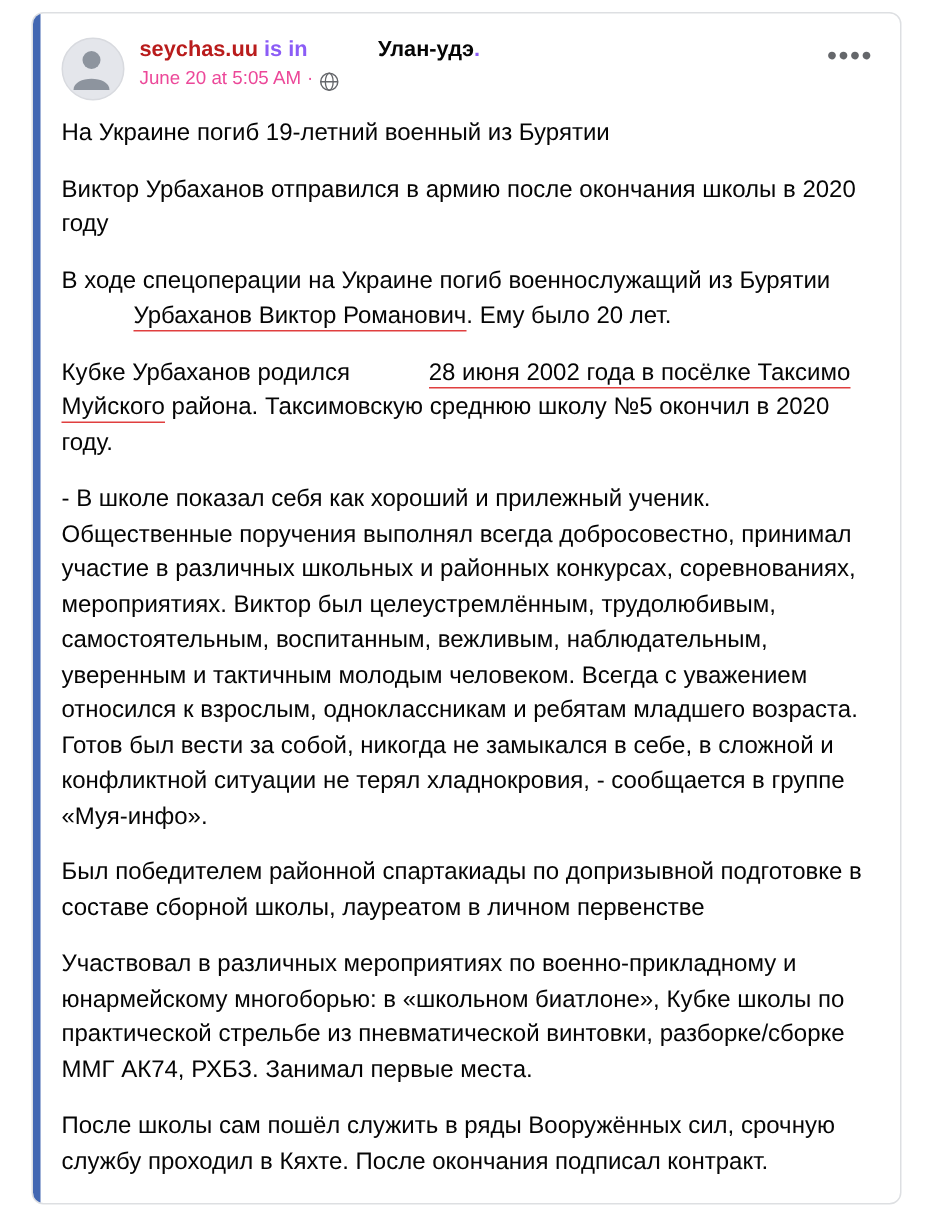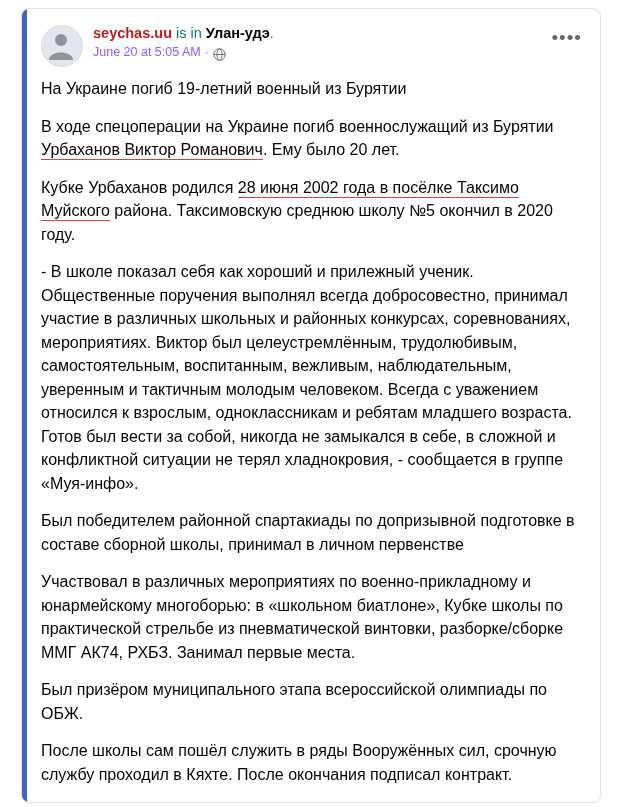--- a/index.html
+++ b/index.html
@@ -62,33 +62,34 @@
   }
   .byline {
     font-size: 14.5px;
     color: #050505;
   }
   .byline .page-name {
     font-weight: bold;
     color: #b91c1c;
   }
   .byline .plain {
-    font-weight: normal;
-    color: #0f766e;
+    font-weight: bold;
+    color: #8b5cf6;
   }
   .byline .place {
     font-weight: bold;
     color: #050505;
+    margin-left: 43px;
   }
   .meta-row {
     display: flex;
     align-items: center;
     margin-top: 3px;
     font-size: 12.5px;
-    color: #8b5cf6;
+    color: #ec4899;
   }
   .meta-sep {
     margin: 0 4px;
   }
   .globe-icon {
     display: inline-block;
     width: 13px;
     height: 13px;
     position: relative;
     top: 2px;
@@ -110,20 +111,21 @@
     font-size: 16px;
     line-height: 1.47;
     color: #050505;
     margin: 0 0 14px 0;
     text-align: left;
   }
   .para:last-child { margin-bottom: 0; }
   .u-red {
     border-bottom: 1.6px solid #e03f3f;
     padding-bottom: 1px;
+    margin-left: 48px;
   }
 </style>
 </head>
 <body>
 
 <div id="page">
 
   <div class="post-card">
     <div class="accent-bar"></div>
 
@@ -154,29 +156,29 @@
             </span>
           </div>
         </div>
 
         <div class="menu-dots">••••</div>
       </div>
     </div>
 
     <div class="post-body">
       <p class="para">На Украине погиб 19-летний военный из Бурятии</p>
+      <p class="para">Виктор Урбаханов отправился в армию после окончания школы в 2020 году</p>
       <p class="para">
         <span>В ходе спецоперации на Украине погиб военнослужащий из Бурятии </span><span class="u-red">Урбаханов Виктор Романович</span><span>. Ему было 20 лет.</span>
       </p>
       <p class="para">
         <span>Кубке Урбаханов родился </span><span class="u-red">28 июня 2002 года в посёлке Таксимо Муйского</span><span> района. Таксимовскую среднюю школу №5 окончил в 2020 году.</span>
       </p>
       <p class="para">- В школе показал себя как хороший и прилежный ученик. Общественные поручения выполнял всегда добросовестно, принимал участие в различных школьных и районных конкурсах, соревнованиях, мероприятиях. Виктор был целеустремлённым, трудолюбивым, самостоятельным, воспитанным, вежливым, наблюдательным, уверенным и тактичным молодым человеком. Всегда с уважением относился к взрослым, одноклассникам и ребятам младшего возраста. Готов был вести за собой, никогда не замыкался в себе, в сложной и конфликтной ситуации не терял хладнокровия, - сообщается в группе «Муя-инфо».</p>
-      <p class="para">Был победителем районной спартакиады по допризывной подготовке в составе сборной школы, принимал в личном первенстве</p>
+      <p class="para">Был победителем районной спартакиады по допризывной подготовке в составе сборной школы, лауреатом в личном первенстве</p>
       <p class="para">Участвовал в различных мероприятиях по военно-прикладному и юнармейскому многоборью: в «школьном биатлоне», Кубке школы по практической стрельбе из пневматической винтовки, разборке/сборке ММГ АК74, РХБЗ. Занимал первые места.</p>
-      <p class="para">Был призёром муниципального этапа всероссийской олимпиады по ОБЖ.</p>
       <p class="para">После школы сам пошёл служить в ряды Вооружённых сил, срочную службу проходил в Кяхте. После окончания подписал контракт.</p>
 
     </div>
 
   </div>
 
 </div>
 
 </body></html>

